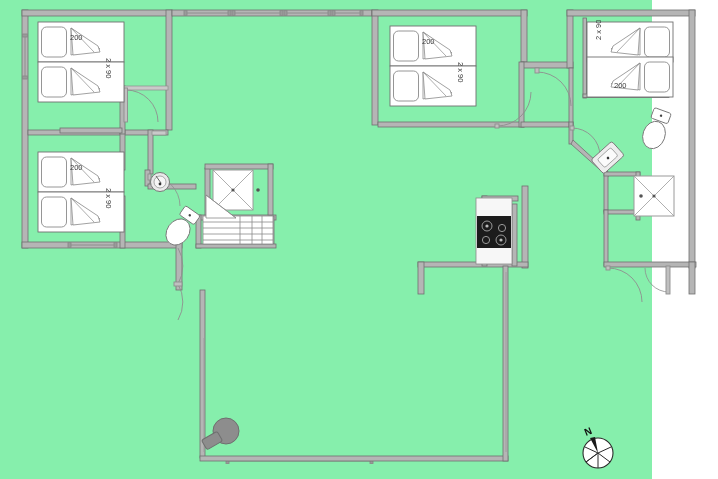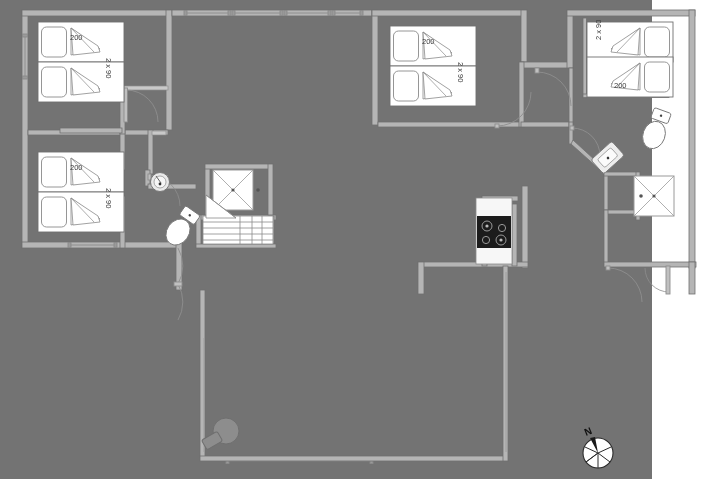--- a/index.html
+++ b/index.html
@@ -1,18 +1,18 @@
 <!DOCTYPE html>
 <html><head>
 <meta charset="utf-8">
 <style>
   html,body{margin:0;padding:0;background:#ffffff;}
   body{width:718px;height:479px;overflow:hidden;
        font-family:"Liberation Sans", sans-serif;}
-  #plan{position:relative;width:652px;height:479px;background:#737373;}
+  #plan{position:relative;width:652px;height:479px;background:#86efac;}
   svg{display:block;}
   .lbl{font-family:"Liberation Sans", sans-serif;font-size:7.5px;fill:#3a3a3a;}
 </style>
 </head>
 <body>
 
 <div id="plan">
 <svg width="718" height="479" viewBox="0 0 718 479">
 
   <defs>

